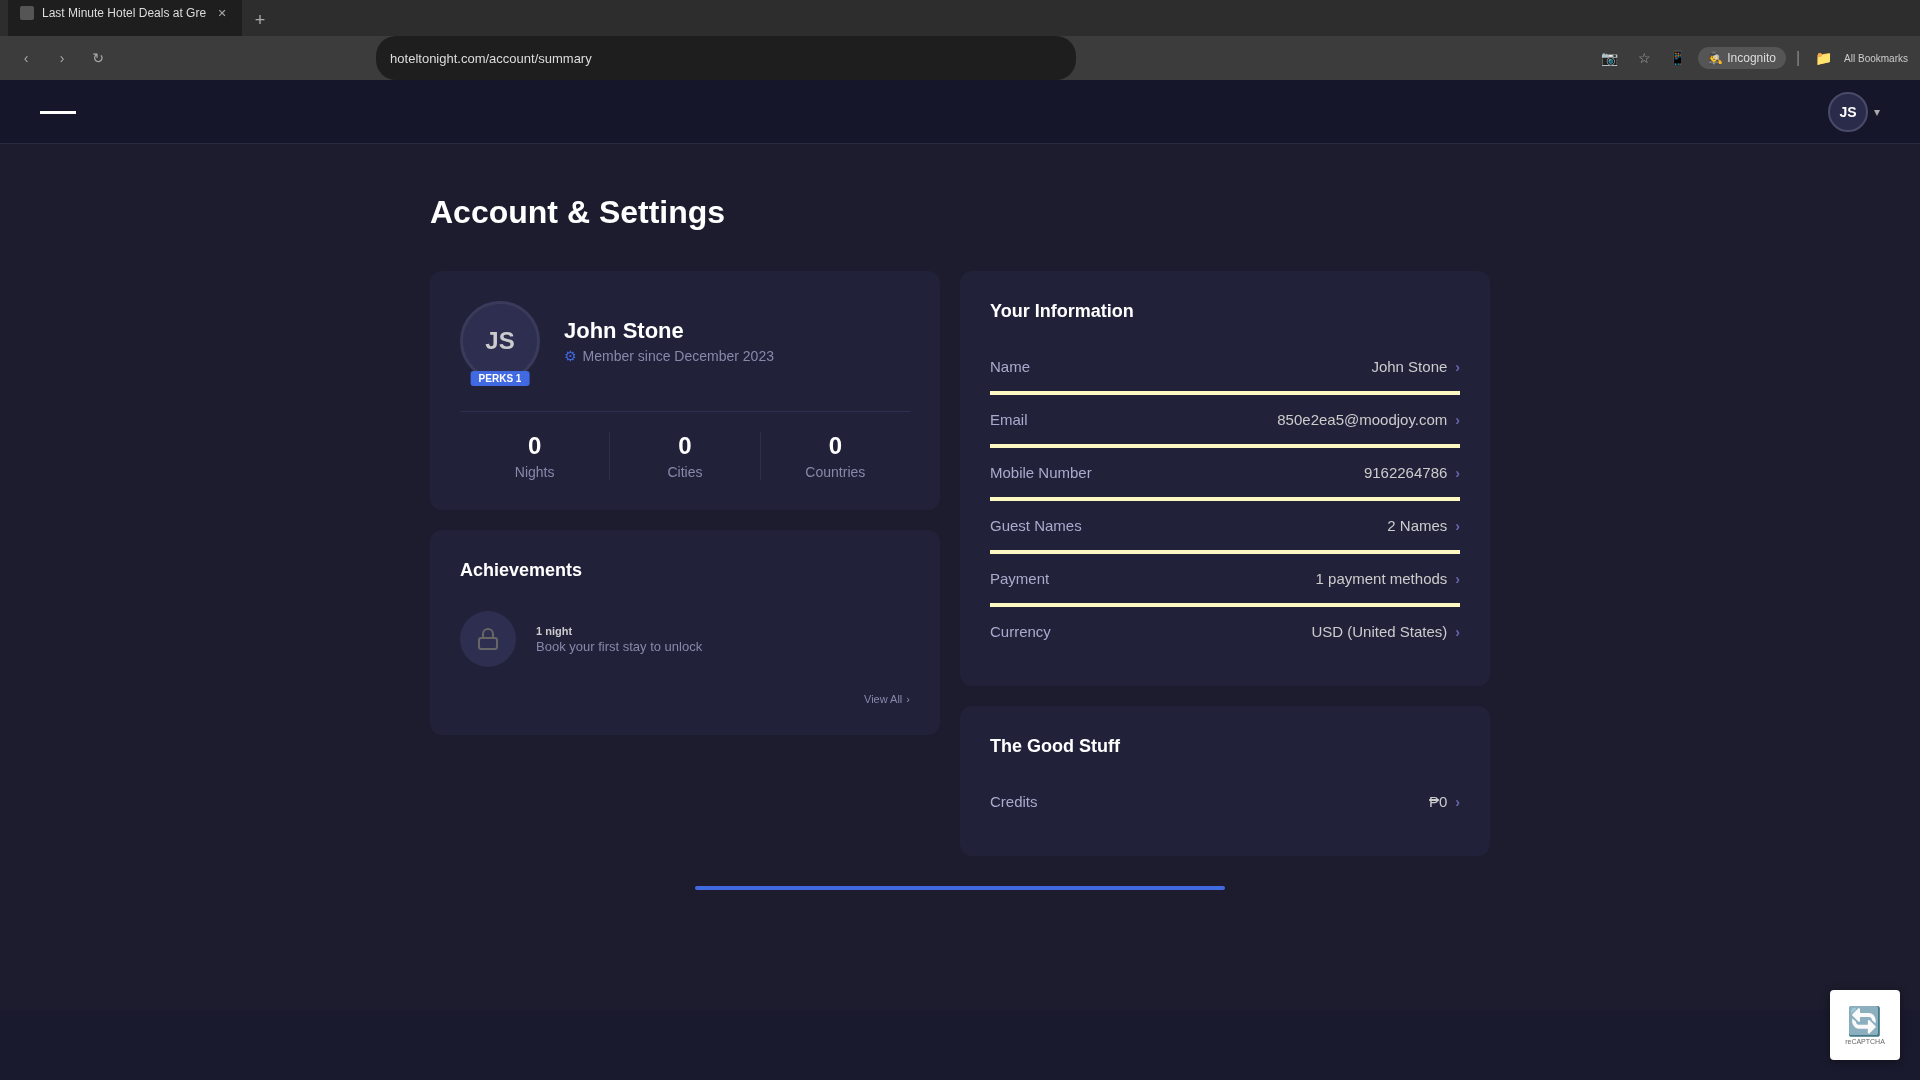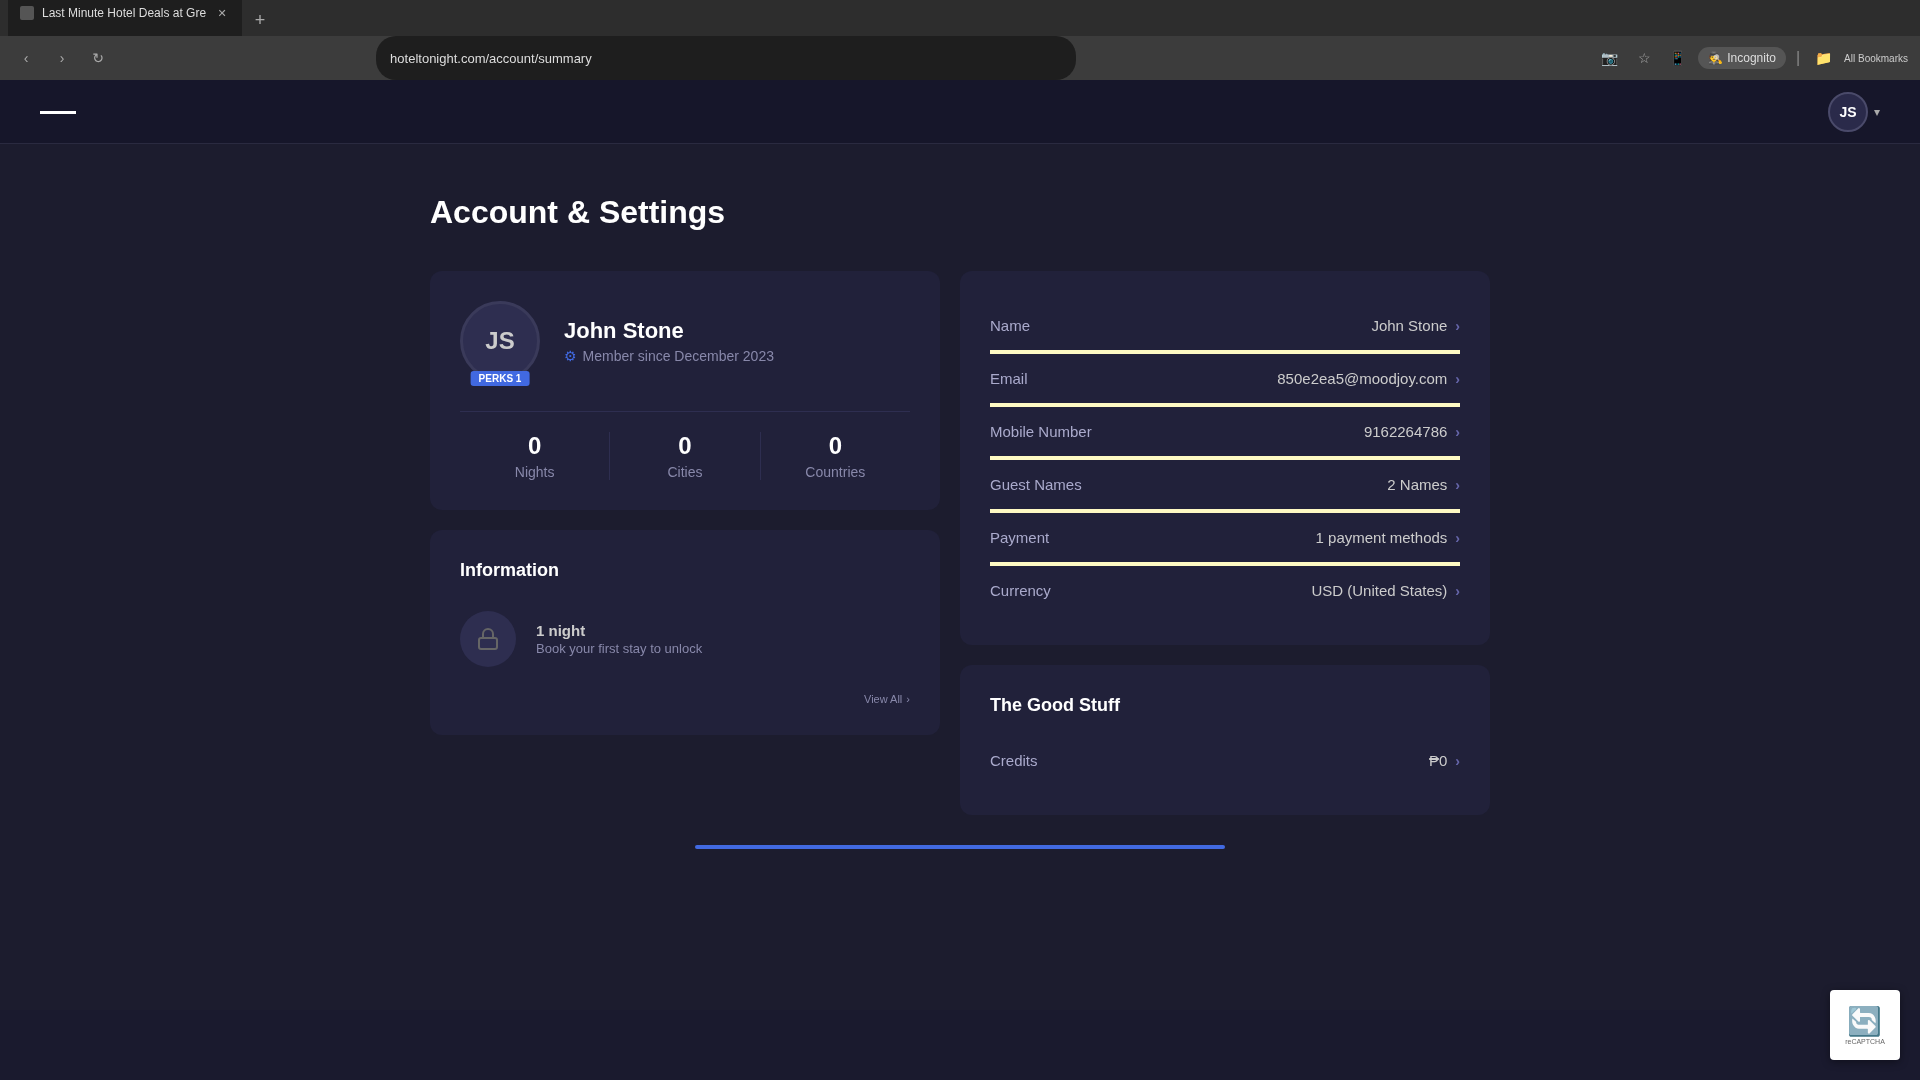--- a/index.html
+++ b/index.html
@@ -303,21 +303,21 @@
       border-radius: 50%;
       background: #2e2e50;
       display: flex;
       align-items: center;
       justify-content: center;
       flex-shrink: 0;
     }
     .lock-svg { width: 24px; height: 24px; }
     .achievement-text {}
     .achievement-title {
-      font-size: 15px;
+      font-size: 11px;
       font-weight: 600;
       color: #ccc;
     }
     .achievement-desc {
       font-size: 13px;
       color: #8888aa;
       margin-top: 2px;
     }
     .view-all-link {
       display: flex;
@@ -483,21 +483,21 @@
               <div class="stat-label">Cities</div>
             </div>
             <div class="stat-item">
               <div class="stat-value">0</div>
               <div class="stat-label">Countries</div>
             </div>
           </div>
         </div>
 
         <div class="achievements-card">
-          <div class="section-title">Information</div>
+          <div class="section-title">Achievements</div>
           <div class="achievement-item">
             <div class="achievement-icon">
               <svg class="lock-svg" viewBox="0 0 24 24" fill="none" stroke="#666" stroke-width="2">
                 <rect x="3" y="11" width="18" height="11" rx="2" ry="2"></rect>
                 <path d="M7 11V7a5 5 0 0 1 10 0v4"></path>
               </svg>
             </div>
             <div class="achievement-text">
               <div class="achievement-title">1 night</div>
               <div class="achievement-desc">Book your first stay to unlock</div>
@@ -506,20 +506,21 @@
           <div class="view-all-link">
             <span>View All</span>
             <span>›</span>
           </div>
         </div>
       </div>
 
       <div class="right-panel">
 
         <div class="info-card">
+          <div class="section-title">Your Information</div>
 
           <div class="info-row">
             <span class="info-label">Name</span>
             <div class="info-value-group">
               <span class="info-value">John Stone</span>
               <span class="chevron-right">›</span>
             </div>
           </div>
 
           <div class="info-row">

